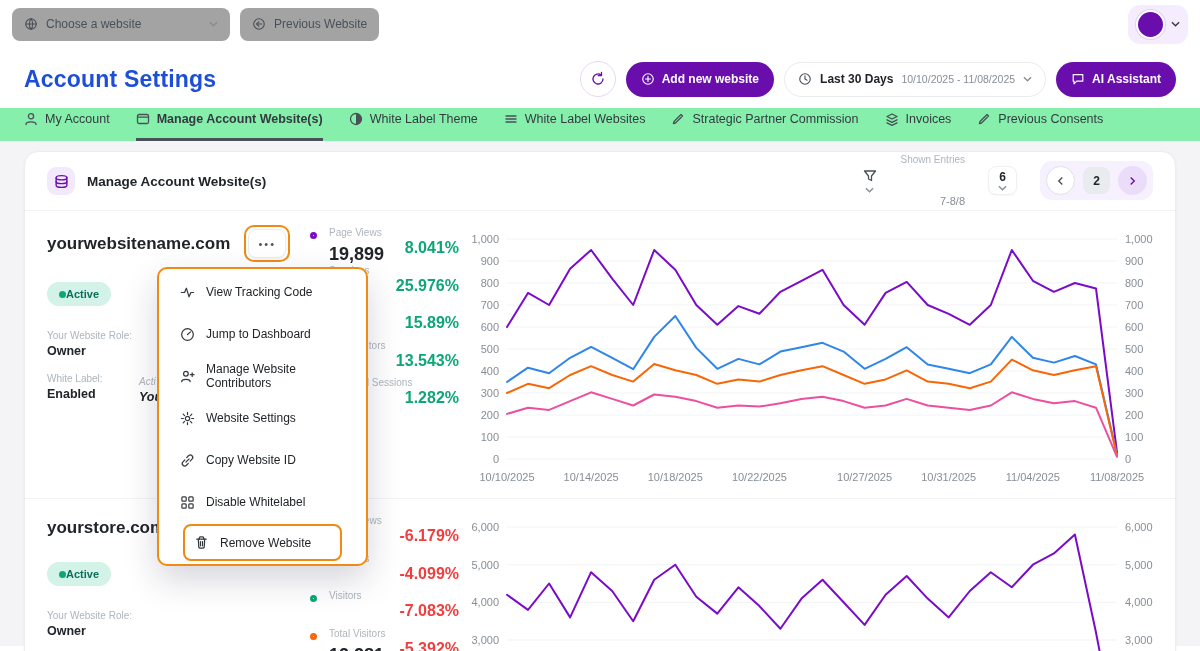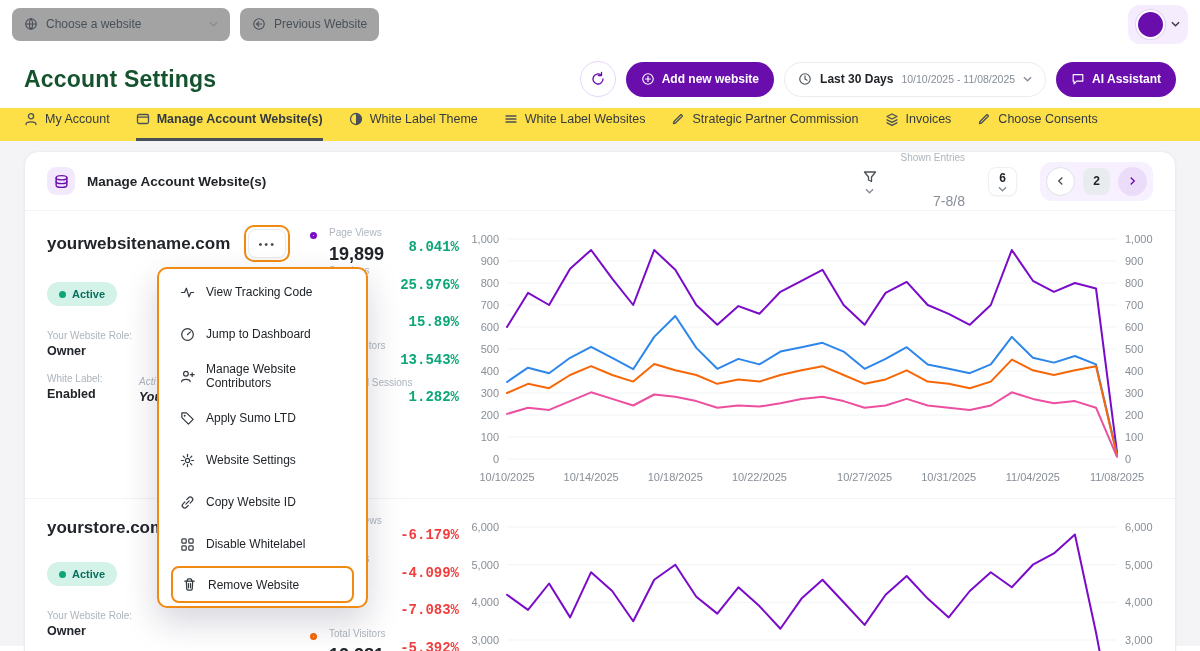--- a/index.html
+++ b/index.html
@@ -17,90 +17,90 @@
   
   .topbar { display:flex; align-items:center; gap:10px; height:48px; padding:0 12px; background:#fff; }
   .pill { display:flex; align-items:center; gap:8px; height:33px; background:#a3a3a3; border-radius:8px; padding:0 12px; font-size:12px; color:#495057; cursor:pointer; }
   .pill.choose { width:218px; }
   .grow { flex:1; }
   .avatar-box { margin-left:auto; display:flex; align-items:center; gap:6px; background:#F5ECFE; border-radius:12px; padding:5px 8px; }
   .avatar { width:29px; height:29px; border-radius:50%; background:var(--accent); border:2px solid #fff; box-shadow:0 0 0 1px #E3D0F7; }
 
   
   .header-row { display:flex; align-items:center; padding:13px 24px 11px; }
-  .page-title { font-size:23px; font-weight:700; color:#14532d; letter-spacing:.2px; }
+  .page-title { font-size:23px; font-weight:700; color:#1d4ed8; letter-spacing:.2px; }
   .actions { margin-left:auto; display:flex; align-items:center; gap:10px; }
   .icon-btn { width:36px; height:36px; border-radius:50%; border:1px solid #E7D6FA; background:#fff; display:flex; align-items:center; justify-content:center; cursor:pointer; }
   .icon-btn svg { stroke:var(--accent); }
   .btn-primary { display:flex; align-items:center; gap:7px; height:35px; border-radius:18px; background:var(--accent); color:#fff; font-size:12px; font-weight:700; padding:0 15px; border:none; cursor:pointer; }
   .btn-primary svg { stroke:#fff; }
   .btn-date { display:flex; align-items:center; gap:8px; height:35px; border-radius:18px; background:#fff; border:1px solid #E9ECEF; padding:0 13px; cursor:pointer; }
   .date-label { font-size:12px; font-weight:700; color:#212529; }
   .date-range { font-size:10.5px; color:#868E96; }
 
   
-  .tabs { display:flex; gap:26px; padding:4px 24px 0; background:#fde047; }
+  .tabs { display:flex; gap:26px; padding:4px 24px 0; background:#86efac; }
   .tab { display:flex; align-items:center; gap:7px; font-size:12.5px; color:#343A40; padding-bottom:12px; border-bottom:3px solid transparent; cursor:pointer; white-space:nowrap; }
   .tab.active { border-bottom-color:#495057; font-weight:600; }
 
   
   .content { background:#F4F4F7; padding:10px 24px 0; height:505px; }
   .card { background:#fff; border:1px solid #ECECF1; border-radius:14px; box-shadow:0 1px 3px rgba(20,20,40,.05); height:640px; position:relative; }
   .card-header { display:flex; align-items:center; gap:12px; height:58px; padding:0 22px; }
   .card-icon { width:28px; height:28px; border-radius:9px; background:#F3E9FD; display:flex; align-items:center; justify-content:center; }
   .card-icon svg { stroke:var(--accent); }
   .card-title { font-size:13.5px; font-weight:700; }
   .card-tools { margin-left:auto; display:flex; align-items:center; gap:23px; }
   .tool-stack { display:flex; flex-direction:column; align-items:center; gap:3px; cursor:pointer; }
   .entries { text-align:right; line-height:1.3; }
   .entries .l1 { font-size:10px; color:#ADB5BD; }
-  .entries .l2 { font-size:14px; color:#868E96;margin-top:28px; }
+  .entries .l2 { font-size:11px; color:#868E96;margin-top:28px; }
   .pagesize { display:flex; flex-direction:column; align-items:center; gap:1px; background:#fff; border:1px solid #EFF0F2; border-radius:8px; padding:3px 9px; box-shadow:0 1px 2px rgba(0,0,0,.04); cursor:pointer; font-size:12px; font-weight:600; }
   .pager { display:flex; align-items:center; gap:8px; background:#F7F0FE; border-radius:12px; padding:5px 6px; }
   .pg-circle { width:29px; height:29px; border-radius:50%; display:flex; align-items:center; justify-content:center; cursor:pointer; }
   .pg-prev { border:1px solid #DEE2E6; background:#fff; }
   .pg-prev svg { stroke:#495057; }
   .pg-next { background:#EBDDFA; }
   .pg-next svg { stroke:var(--accent); }
   .pg-page { width:27px; height:27px; border-radius:8px; background:#E9ECEF; font-size:12px; font-weight:600; display:flex; align-items:center; justify-content:center; cursor:pointer; }
   .divider { height:1px; background:#F1F3F5; }
 
   
   .wrow { display:flex; padding:14px 12px 0 22px; position:relative; }
   .wrow1 { height:287px; }
   .info-col { width:262px; flex:none; position:relative; }
   .domain-line { display:flex; align-items:center; gap:14px; }
   .domain { font-size:17px; font-weight:700; }
   .hl { border:2.5px solid var(--hl); border-radius:10px; padding:2px; }
   .dots-btn { width:38px; height:29px; background:#fff; border:1px solid #E9ECEF; border-radius:8px; color:#495057; font-size:11px; letter-spacing:2px; display:flex; align-items:center; justify-content:center; box-shadow:0 1px 2px rgba(0,0,0,.05); cursor:pointer; }
-  .badge { display:inline-flex; align-items:center; gap:6px; background:#D3F2E8; color:#0B6E5D; font-size:11px; font-weight:700; border-radius:14px; padding:6px 12px; margin-top:20px; }
+  .badge { display:inline-flex; align-items:center; background:#D3F2E8; color:#0B6E5D; font-size:11px; font-weight:700; border-radius:14px; padding:6px 12px; margin-top:20px; }
   .badge .dot { width:7px; height:7px; border-radius:50%; background:#0CA678; }
   .meta-label { font-size:10px; color:#ADB5BD; margin-top:24px; }
   .meta-label + .meta-value { margin-top:3px; }
   .meta-value { font-size:12.5px; font-weight:700; }
   .meta-label.tight { margin-top:15px; }
   .col2 { position:absolute; left:92px; top:151px;font-style:italic; }
 
   .stats-col { width:152px; flex:none; padding-top:2px; }
   .stat { position:relative; height:37.5px; }
   .ring { position:absolute; left:1px; top:5px; width:7px; height:7px; border:3px solid #999; border-radius:50%; }
   .stat-label { margin-left:20px; font-size:10px; color:#ADB5BD; white-space:nowrap; }
   .stat-value { margin-left:20px; font-size:18px; font-weight:700; margin-top:6px; min-height:14px; }
-  .stat-change { position:absolute; right:2px; top:12px; font-size:14px; font-weight:700;font-family:Liberation Mono, monospace; }
+  .stat-change { position:absolute; right:2px; top:12px; font-size:16px; font-weight:700; }
   .up { color:var(--pos); } .down { color:var(--neg); }
 
   .chart-col { flex:1; position:relative; }
   #chart-1 { height:264px; }
   #chart-2 { height:270px; }
 
   
   .menu { position:absolute; left:157px; top:267px; width:211px; background:#fff; border:2.5px solid var(--hl); border-radius:10px; box-shadow:0 14px 34px rgba(30,20,60,.18); z-index:50; padding:2px 8px; }
   .menu-item { display:flex; align-items:center; gap:11px; height:42px; padding:0 13px; font-size:12px; color:#212529; cursor:pointer; background:#fff; }
   .menu-item svg { width:15px; height:15px; stroke:#343A40; }
-  .menu-item.danger-hl { border:2.5px solid var(--hl); border-radius:8px; margin:1px 4px; height:37px; padding:0 9px; }
+  .menu-item.danger-hl { border:2.5px solid var(--hl); border-radius:8px; margin:1px 16px; height:37px; padding:0 9px; }
 </style>
 </head>
 <body>
 
 <div class="topbar">
   <div class="pill choose">
     <svg class="ic" viewBox="0 0 16 16">
         <circle cx="8" cy="8" r="6"></circle>
         <line x1="2" y1="8" x2="14" y2="8"></line>
         <path d="M8,2 C10.5,4 10.5,12 8,14 C5.5,12 5.5,4 8,2 Z"></path>
@@ -205,21 +205,21 @@
         <path d="M2,4.5 L7,2 L12,4.5 L7,7 Z"></path>
         <polyline points="2,7.8 7,10.3 12,7.8"></polyline>
         <polyline points="2,10.8 7,13.3 12,10.8"></polyline>
       </svg>
     <span>Invoices</span>
   </div>
   <div class="tab">
     <svg class="ic" viewBox="0 0 14 14">
         <path d="M2.5,11.5 L3,9.5 L10,2.5 L11.5,4 L4.5,11 Z"></path>
       </svg>
-    <span>Choose Consents</span>
+    <span>Previous Consents</span>
   </div>
 </div>
 
 <div class="content">
   <div class="card">
 
     <div class="card-header">
       <div class="card-icon">
         <svg class="ic" viewBox="0 0 14 14" style="width:15px;height:15px">
             <ellipse cx="7" cy="3.5" rx="5" ry="2"></ellipse>
@@ -463,27 +463,20 @@
     <svg viewBox="0 0 16 16" class="ic">
         <circle cx="6.3" cy="5" r="2.5"></circle>
         <path d="M1.8,13.5 C1.8,10.3 10.8,10.3 10.8,13.5"></path>
         <line x1="13" y1="4" x2="13" y2="8"></line>
         <line x1="11" y1="6" x2="15" y2="6"></line>
       </svg>
     <span>Manage Website Contributors</span>
   </div>
   <div class="menu-item">
     <svg viewBox="0 0 16 16" class="ic">
-        <path d="M2,2 L7,2 L14,9 L9,14 L2,7 Z"></path>
-        <circle cx="5" cy="5" r="1" fill="#343A40" stroke="none"></circle>
-      </svg>
-    <span>Apply Sumo LTD</span>
-  </div>
-  <div class="menu-item">
-    <svg viewBox="0 0 16 16" class="ic">
         <circle cx="8" cy="8" r="2.3"></circle>
         <line x1="8" y1="1.5" x2="8" y2="3.6"></line>
         <line x1="8" y1="12.4" x2="8" y2="14.5"></line>
         <line x1="1.5" y1="8" x2="3.6" y2="8"></line>
         <line x1="12.4" y1="8" x2="14.5" y2="8"></line>
         <line x1="3.4" y1="3.4" x2="4.9" y2="4.9"></line>
         <line x1="11.1" y1="11.1" x2="12.6" y2="12.6"></line>
         <line x1="3.4" y1="12.6" x2="4.9" y2="11.1"></line>
         <line x1="11.1" y1="4.9" x2="12.6" y2="3.4"></line>
       </svg>

